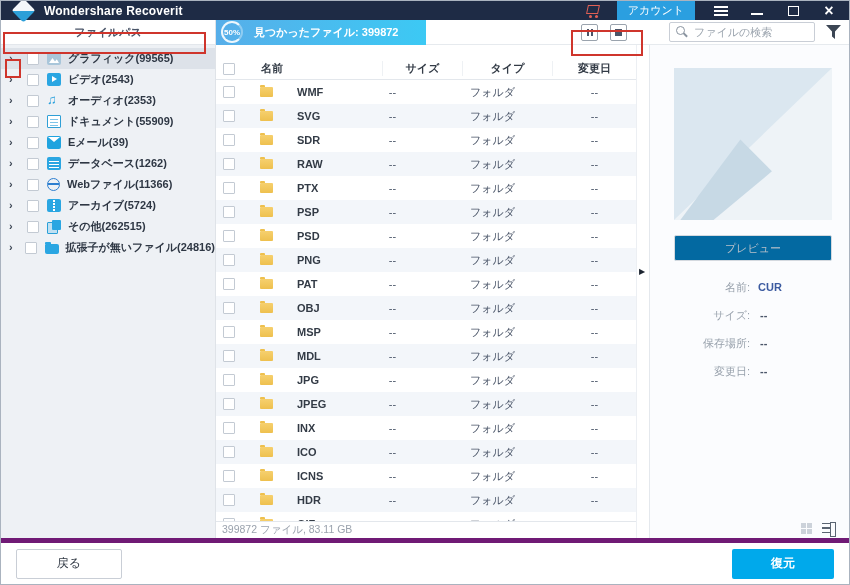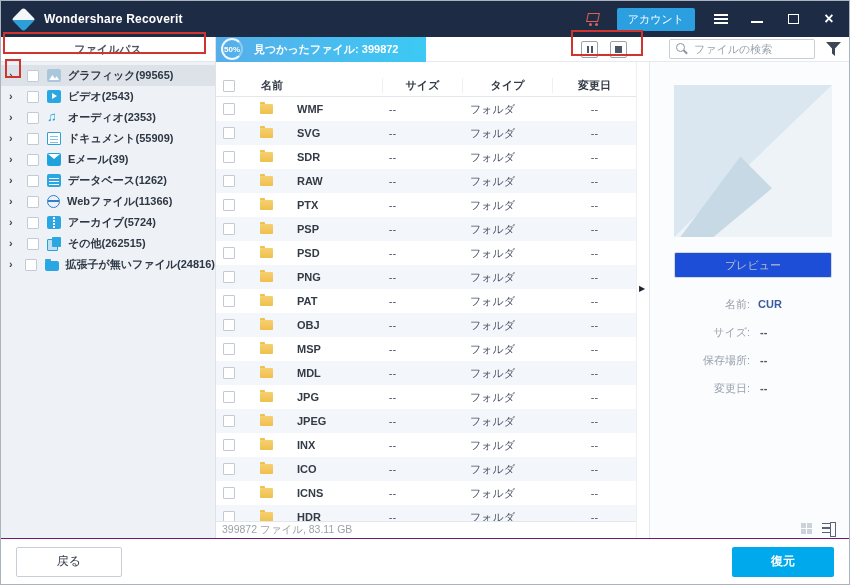--- a/index.html
+++ b/index.html
@@ -1,21 +1,21 @@
 <!DOCTYPE html>
 <html><head>
 <meta charset="utf-8">
 <style>
   * { margin:0; padding:0; box-sizing:border-box; }
   html,body { width:850px; height:585px; }
   body { font-family:"Liberation Sans","DejaVu Sans",sans-serif; font-size:11px; color:#2e3744; background:#fff; }
   #window { width:850px; height:585px; display:flex; flex-direction:column; position:relative; border:1px solid #aab3bf; overflow:hidden; background:#fff; }
 
   
-  .titlebar { height:36px; background:#1e2b45; display:flex; align-items:center; padding:0 10px; flex:0 0 auto; }
+  .titlebar { height:19px; background:#1e2b45; display:flex; align-items:center; padding:0 10px; flex:0 0 auto; }
   .logo { width:17px; height:17px; border-radius:3px; transform:rotate(45deg); background:linear-gradient(135deg,#f4f7fa 0 52%,#2d9fd8 52%); margin:0 12px 0 4px; flex:0 0 auto; }
   .app-title { color:#fff; font-size:12px; font-weight:700; letter-spacing:.2px; }
   .tb-right { margin-left:auto; display:flex; align-items:center; gap:16px; }
   .cart { width:16px; height:14px; position:relative; }
   .cart::before { content:''; position:absolute; left:2px; top:1px; width:10px; height:7px; border:1.5px solid #e06055; transform:skewX(-12deg); }
   .cart::after { content:''; position:absolute; left:4px; bottom:0; width:3px; height:3px; border-radius:50%; background:#e06055; box-shadow:6px 0 0 #e06055; }
   .account-btn { background:#2b9fe0; color:#fff; border:none; border-radius:2px; font-size:11px; padding:4px 11px; font-family:inherit; }
   .icon-menu { width:14px; height:10px; background:linear-gradient(#fff 0 2px,transparent 2px 4px,#fff 4px 6px,transparent 6px 8px,#fff 8px 10px); }
   .icon-min { width:12px; height:2px; background:#fff; margin-top:6px; }
   .icon-max { width:11px; height:10px; border:1.5px solid #fff; }
@@ -103,35 +103,35 @@
 
   
   .gutter { width:13px; flex:0 0 auto; border-left:1px solid #eceff3; position:relative; background:#fff; }
   .panel-handle { position:absolute; left:2px; top:222px; font-size:8px; color:#1c2430; }
 
   
   .right-panel { flex:1; background:#fbfcfe; border-left:1px solid #e4e8ed; position:relative; min-width:0; }
   .preview-img { position:absolute; left:24px; top:23px; width:158px; height:152px; background:#dbe7f0; overflow:hidden; }
   .preview-img::before { content:''; position:absolute; inset:0; background:#eef3f7; clip-path:polygon(0 100%,100% 0,100% 100%); }
   .preview-img::after { content:''; position:absolute; inset:0; background:#c7d9e5; clip-path:polygon(42% 47%,62% 68%,25% 100%,4% 100%); }
-  .preview-btn { position:absolute; left:24px; top:190px; width:158px; height:26px; background:#1d4ed8; border:1px solid #d4d9df; border-radius:2px; color:#b9c1ca; font-size:11px; font-family:inherit; }
+  .preview-btn { position:absolute; left:24px; top:190px; width:158px; height:26px; background:#0369a1; border:1px solid #d4d9df; border-radius:2px; color:#b9c1ca; font-size:11px; font-family:inherit; }
   .detail-fields { position:absolute; left:24px; top:228px; right:8px; }
   .field-row { height:28px; display:flex; align-items:center; }
   .field-label { width:76px; text-align:right; color:#98a1ac; flex:0 0 auto; }
   .field-value { margin-left:10px; color:#4a5568; font-weight:700; }
   .field-row:first-of-type .field-value { color:#3b5aa0;margin-left:8px; }
   .panel-bottom { position:absolute; right:13px; bottom:3px; display:flex; align-items:center; gap:10px; }
   .icon-grid { width:11px; height:11px; position:relative; }
   .icon-grid::before { content:''; position:absolute; left:0; top:0; width:5px; height:5px; background:#ccd2da; box-shadow:6px 0 0 #ccd2da,0 6px 0 #ccd2da,6px 6px 0 #ccd2da; }
   .icon-list { width:14px; height:13px; position:relative; }
   .icon-list::before { content:''; position:absolute; left:0; top:1px; width:8px; height:11px; background:repeating-linear-gradient(to bottom,#5a6472 0 1.5px,transparent 1.5px 4.5px); }
   .icon-list::after { content:''; position:absolute; right:0; top:0; width:4px; height:13px; border:1px solid #5a6472; }
 
   
-  .footer { height:46px; flex:0 0 auto; background:#fff; border-top:1px solid #701a75; display:flex; align-items:center; padding:0 15px; }
+  .footer { height:46px; flex:0 0 auto; background:#fff; border-top:5px solid #701a75; display:flex; align-items:center; padding:0 15px; }
   .back-btn { width:106px; height:30px; background:#fff; border:1px solid #c9ced6; border-radius:2px; color:#333b46; font-size:12px; font-family:inherit; }
   .restore-btn { margin-left:auto; width:102px; height:30px; background:#00a9eb; border:none; border-radius:2px; color:#fff; font-size:12px; font-weight:700; font-family:inherit; }
 
   
   .annotation { position:absolute; border:2px solid #cf352c; pointer-events:none; z-index:40; }
   .ann-tabs { left:2px; top:31px; width:203px; height:22px; }
   .ann-media { left:570px; top:29px; width:72px; height:26px; }
   .ann-arrow { left:4px; top:58px; width:16px; height:19px; }
 </style>
 </head>

